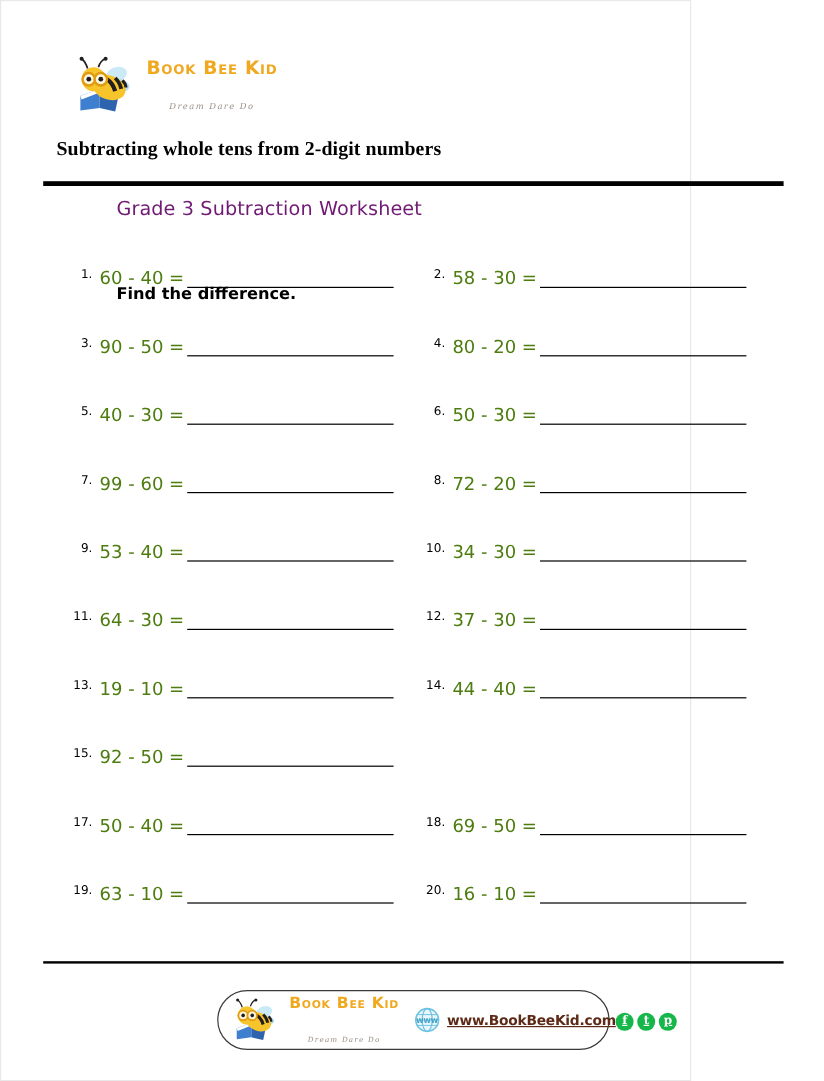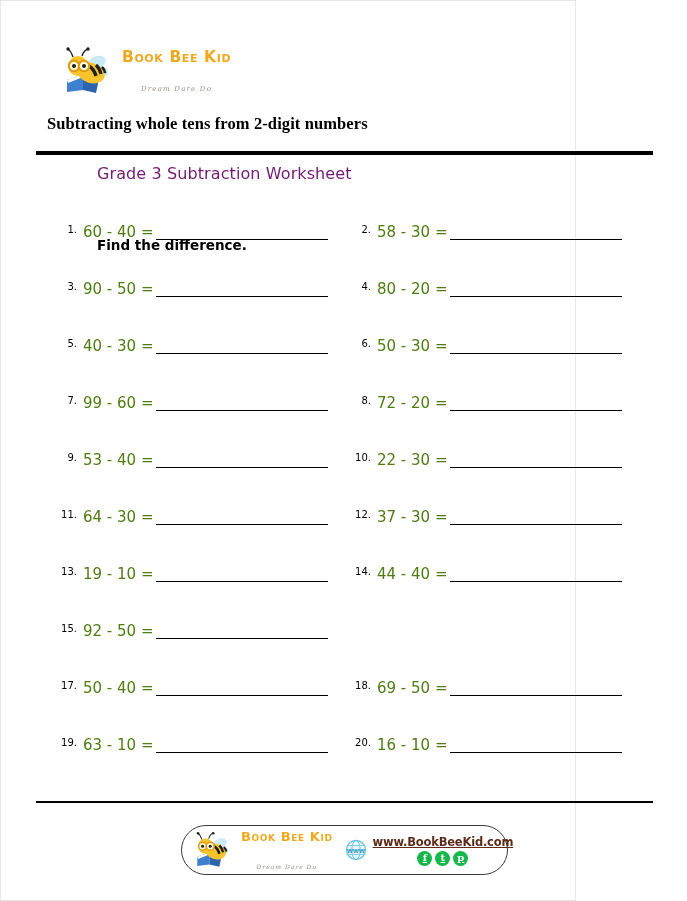--- a/index.html
+++ b/index.html
@@ -191,21 +191,20 @@
   .footer-right {
     margin-left: 12px;
     display: flex;
     align-items: center;
     flex: none;
   }
   .globe-icon { width: 22px; height: 22px; flex: none; }
   .footer-links {
     margin-left: 6px;
     display: flex;
-    flex-direction: column;
     align-items: center;
     justify-content: center;
   }
   .site-url {
     font-family: "DejaVu Sans", sans-serif;
     font-size: 11.5px;
     font-weight: bold;
     color: #5c2a17;
     text-decoration: underline;
     letter-spacing: -0.2px;
@@ -326,21 +325,21 @@
         </div>
       </div>
       <div class="prob-row">
         <div class="problem col-left">
           <span class="prob-num">9.</span>
           <span class="prob-expr">53 - 40 =</span>
           <span class="answer-line"></span>
         </div>
         <div class="problem col-right">
           <span class="prob-num">10.</span>
-          <span class="prob-expr">22 - 30 =</span>
+          <span class="prob-expr">34 - 30 =</span>
           <span class="answer-line"></span>
         </div>
       </div>
       <div class="prob-row">
         <div class="problem col-left">
           <span class="prob-num">11.</span>
           <span class="prob-expr">64 - 30 =</span>
           <span class="answer-line"></span>
         </div>
         <div class="problem col-right">

